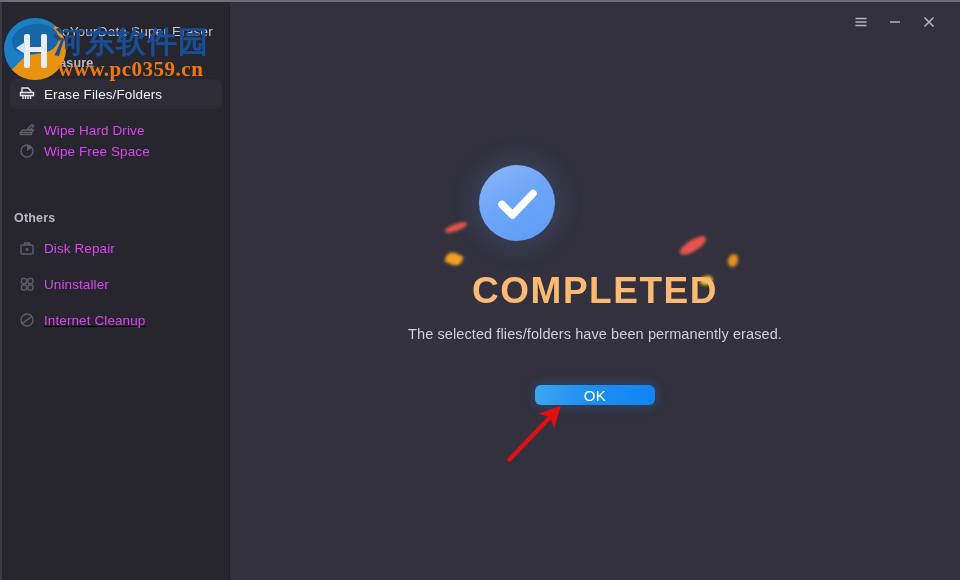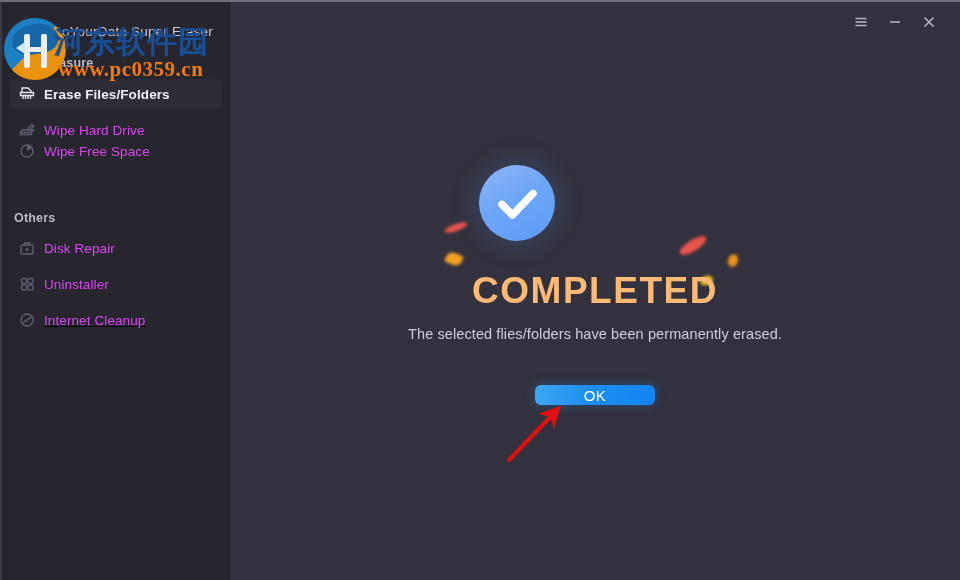--- a/index.html
+++ b/index.html
@@ -58,21 +58,21 @@
   .nav-item .ico {
     width: 34px; height: 22px;
     display: flex; align-items: center; justify-content: center;
     flex: 0 0 34px;
   }
   .nav-item .lbl {
     font-size: 13.5px; color: #d946ef;
     letter-spacing: .1px; white-space: nowrap;
   }
   .nav-item.active { background: #2e2d37; }
-  .nav-item.active .lbl { color: #eeeef3; font-weight: bold; }
+  .nav-item.active .lbl { color: #eeeef3; font-weight: normal; }
   .nav-item.active .ico svg { stroke: #e6e6ee; }
   .nav-item .ico svg { stroke: #5e5d6d; fill: none; stroke-width: 1.4; }
 
   #nav0 { top: 77px; }
   #nav1 { top: 113px; }
   #nav2 { top: 134px; }
   #nav3 { top: 231px; }
   #nav4 { top: 267px; }
   #nav5 { top: 303px; text-decoration: underline; }
 

